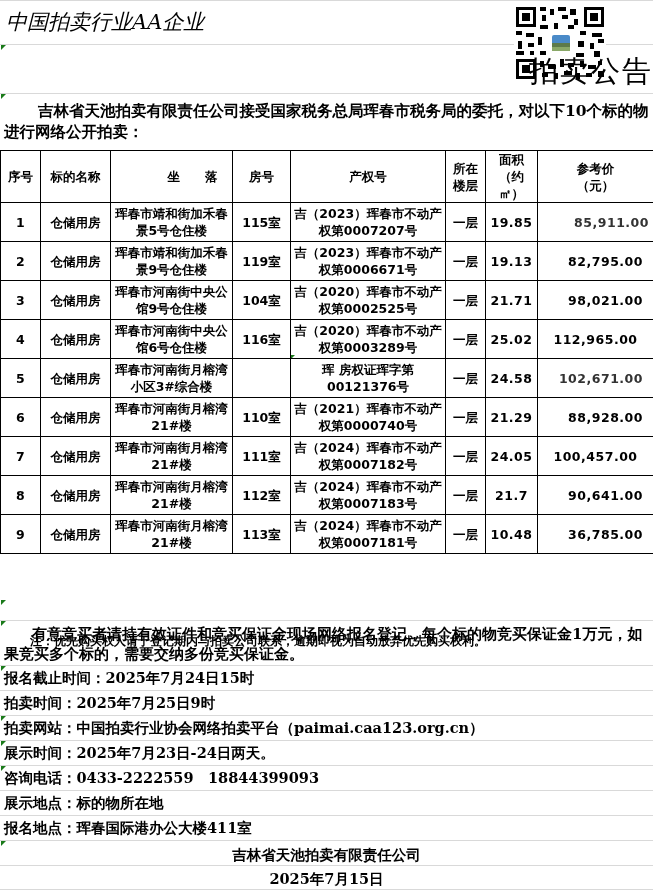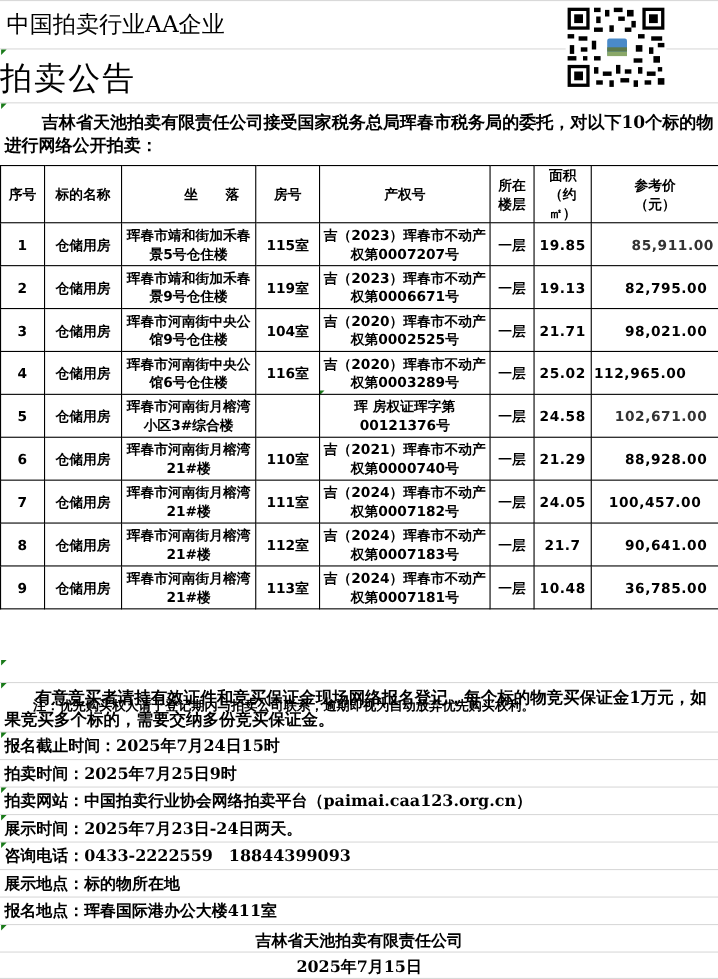--- a/index.html
+++ b/index.html
@@ -1,20 +1,20 @@
 <!DOCTYPE html>
 <html><head>
 <meta charset="utf-8">
 <style>
   html,body{margin:0;padding:0;background:#fff;}
   body{width:653px;height:890px;position:relative;overflow:hidden;font-family:"DejaVu Serif","Liberation Serif",serif;color:#000;}
   .gridline{position:absolute;left:0;width:653px;height:1px;background:#d9d9d9;}
   .marker{position:absolute;width:0;height:0;border-top:5px solid #1a7a1a;border-right:5px solid transparent;}
-  .hdr-title{position:absolute;left:6px;top:8px;font-size:21px;letter-spacing:0px;}
-  .notice-title{position:absolute;left:0;top:52px;width:653px;text-align:left;font-size:29px;letter-spacing:2px;}
+  .hdr-title{position:absolute;left:6px;top:8px;font-size:21px;letter-spacing:0px;font-style:italic;}
+  .notice-title{position:absolute;left:0;top:52px;width:653px;text-align:right;font-size:29px;letter-spacing:2px;}
   .qr{position:absolute;left:514px;top:5px;width:92px;height:76px;}
   .intro{position:absolute;left:4px;top:100px;width:645px;font-size:15.5px;line-height:21px;font-weight:bold;text-indent:34px;}
   table.items{position:absolute;left:0;top:150px;border-collapse:collapse;table-layout:fixed;width:653px;}
   table.items td, table.items th{border:1.5px solid #000;text-align:center;vertical-align:middle;font-weight:bold;font-size:12.5px;line-height:17px;padding:0 2px;height:38px;font-family:"DejaVu Sans","Liberation Sans",sans-serif;}
   table.items th{height:37px;font-size:12.5px;}
   .num{font-family:"DejaVu Sans Mono","Liberation Mono",monospace;font-size:12.5px;letter-spacing:0.5px;}
   .price-grey{color:#333;}
   .note{position:absolute;left:30px;top:604px;font-size:12px;font-weight:bold;font-family:"DejaVu Sans","Liberation Sans",sans-serif;margin-top:29px;}
   .para{position:absolute;left:4px;top:624px;width:645px;font-size:15px;line-height:20px;font-weight:bold;text-indent:28px;}
   .info{position:absolute;left:4px;font-size:14.5px;font-weight:bold;}
@@ -172,21 +172,21 @@
       <td class="num" style="text-align:right;padding-right:10px;">98,021.00</td>
     </tr>
     <tr>
       <td class="num">4</td>
       <td>仓储用房</td>
       <td>珲春市河南街中央公馆6号仓住楼</td>
       <td>116室</td>
       <td>吉（2020）珲春市不动产权第0003289号</td>
       <td>一层</td>
       <td class="num">25.02</td>
-      <td class="num" style="text-align:left;">112,965.00</td>
+      <td class="num" style="text-align:center;">112,965.00</td>
     </tr>
     <tr>
       <td class="num">5</td>
       <td>仓储用房</td>
       <td>珲春市河南街月榕湾小区3#综合楼</td>
       <td></td>
       <td style="padding:0 14px;">珲 房权证珲字第00121376号</td>
       <td>一层</td>
       <td class="num">24.58</td>
       <td class="num price-grey" style="text-align:right;padding-right:10px;">102,671.00</td>

